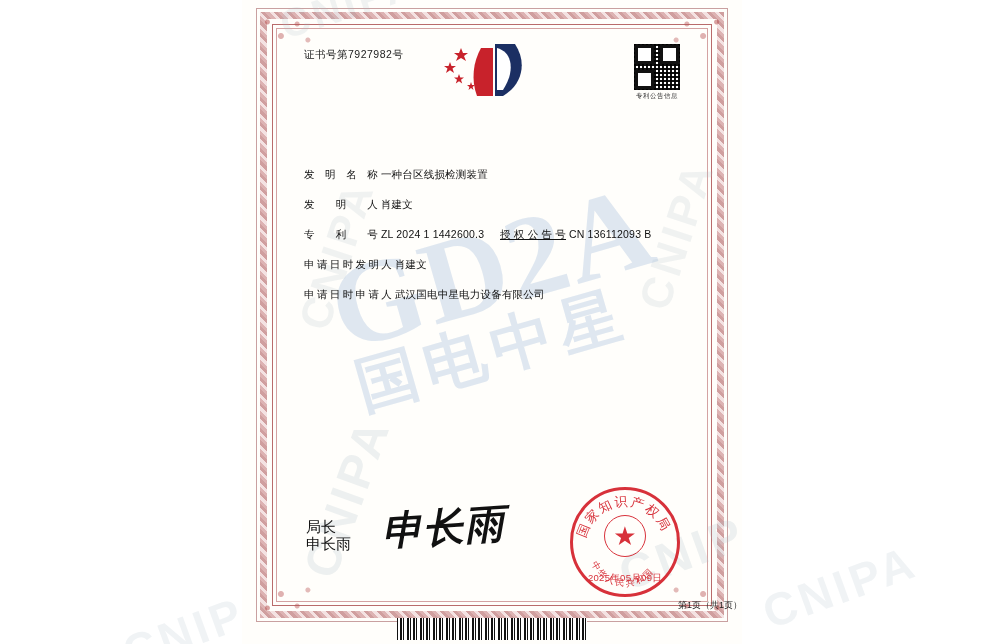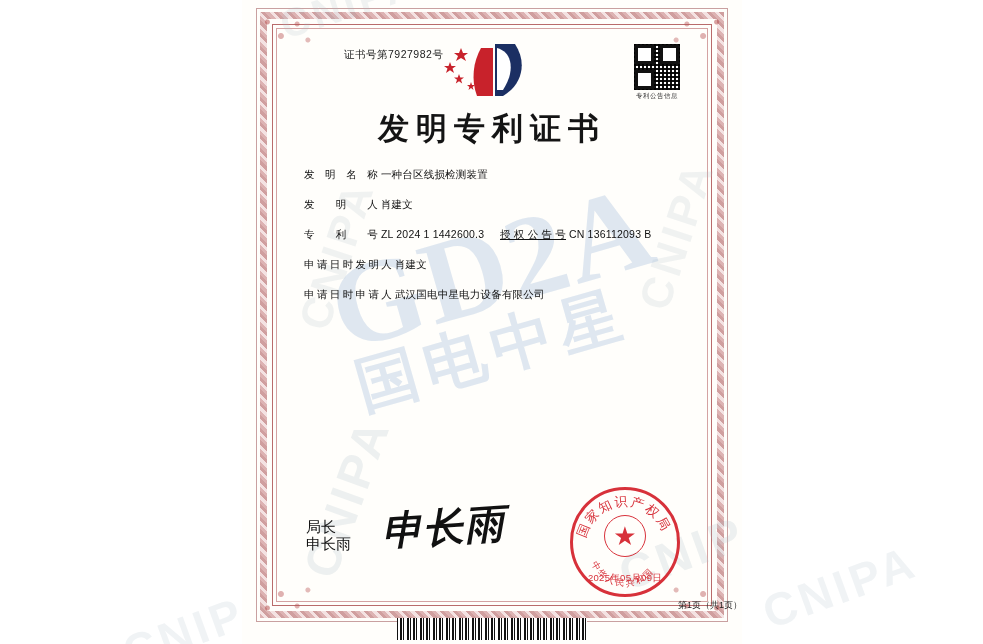--- a/index.html
+++ b/index.html
@@ -146,21 +146,20 @@
   }
 
   
   .cert-no {
     position: absolute;
     left: 62px;
     top: 48px;
     font-size: 10.5px;
     color: #222;
     letter-spacing: .5px;
-    margin-left: 40px;
   }
   
   .emblem {
     position: absolute;
     left: 50%;
     top: 38px;
     transform: translateX(-50%);
     width: 110px;
     height: 62px;
   }
@@ -403,21 +402,20 @@
       </svg>
     </div>
 
     <div class="qr-wrap">
       <div class="qr">
           <span class="qr-i3"></span>
         </div>
       <div class="qr-label">专利公告信息</div>
     </div>
 
-    <div class="title">发明专利证书</div>
 
     <div class="fields">
       <div class="row">
         <span class="lbl">发明名称</span>
         <span class="val">一种台区线损检测装置</span>
       </div>
       <div class="row">
         <span class="lbl">发明人</span>
         <span class="val">肖建文</span>
       </div>

